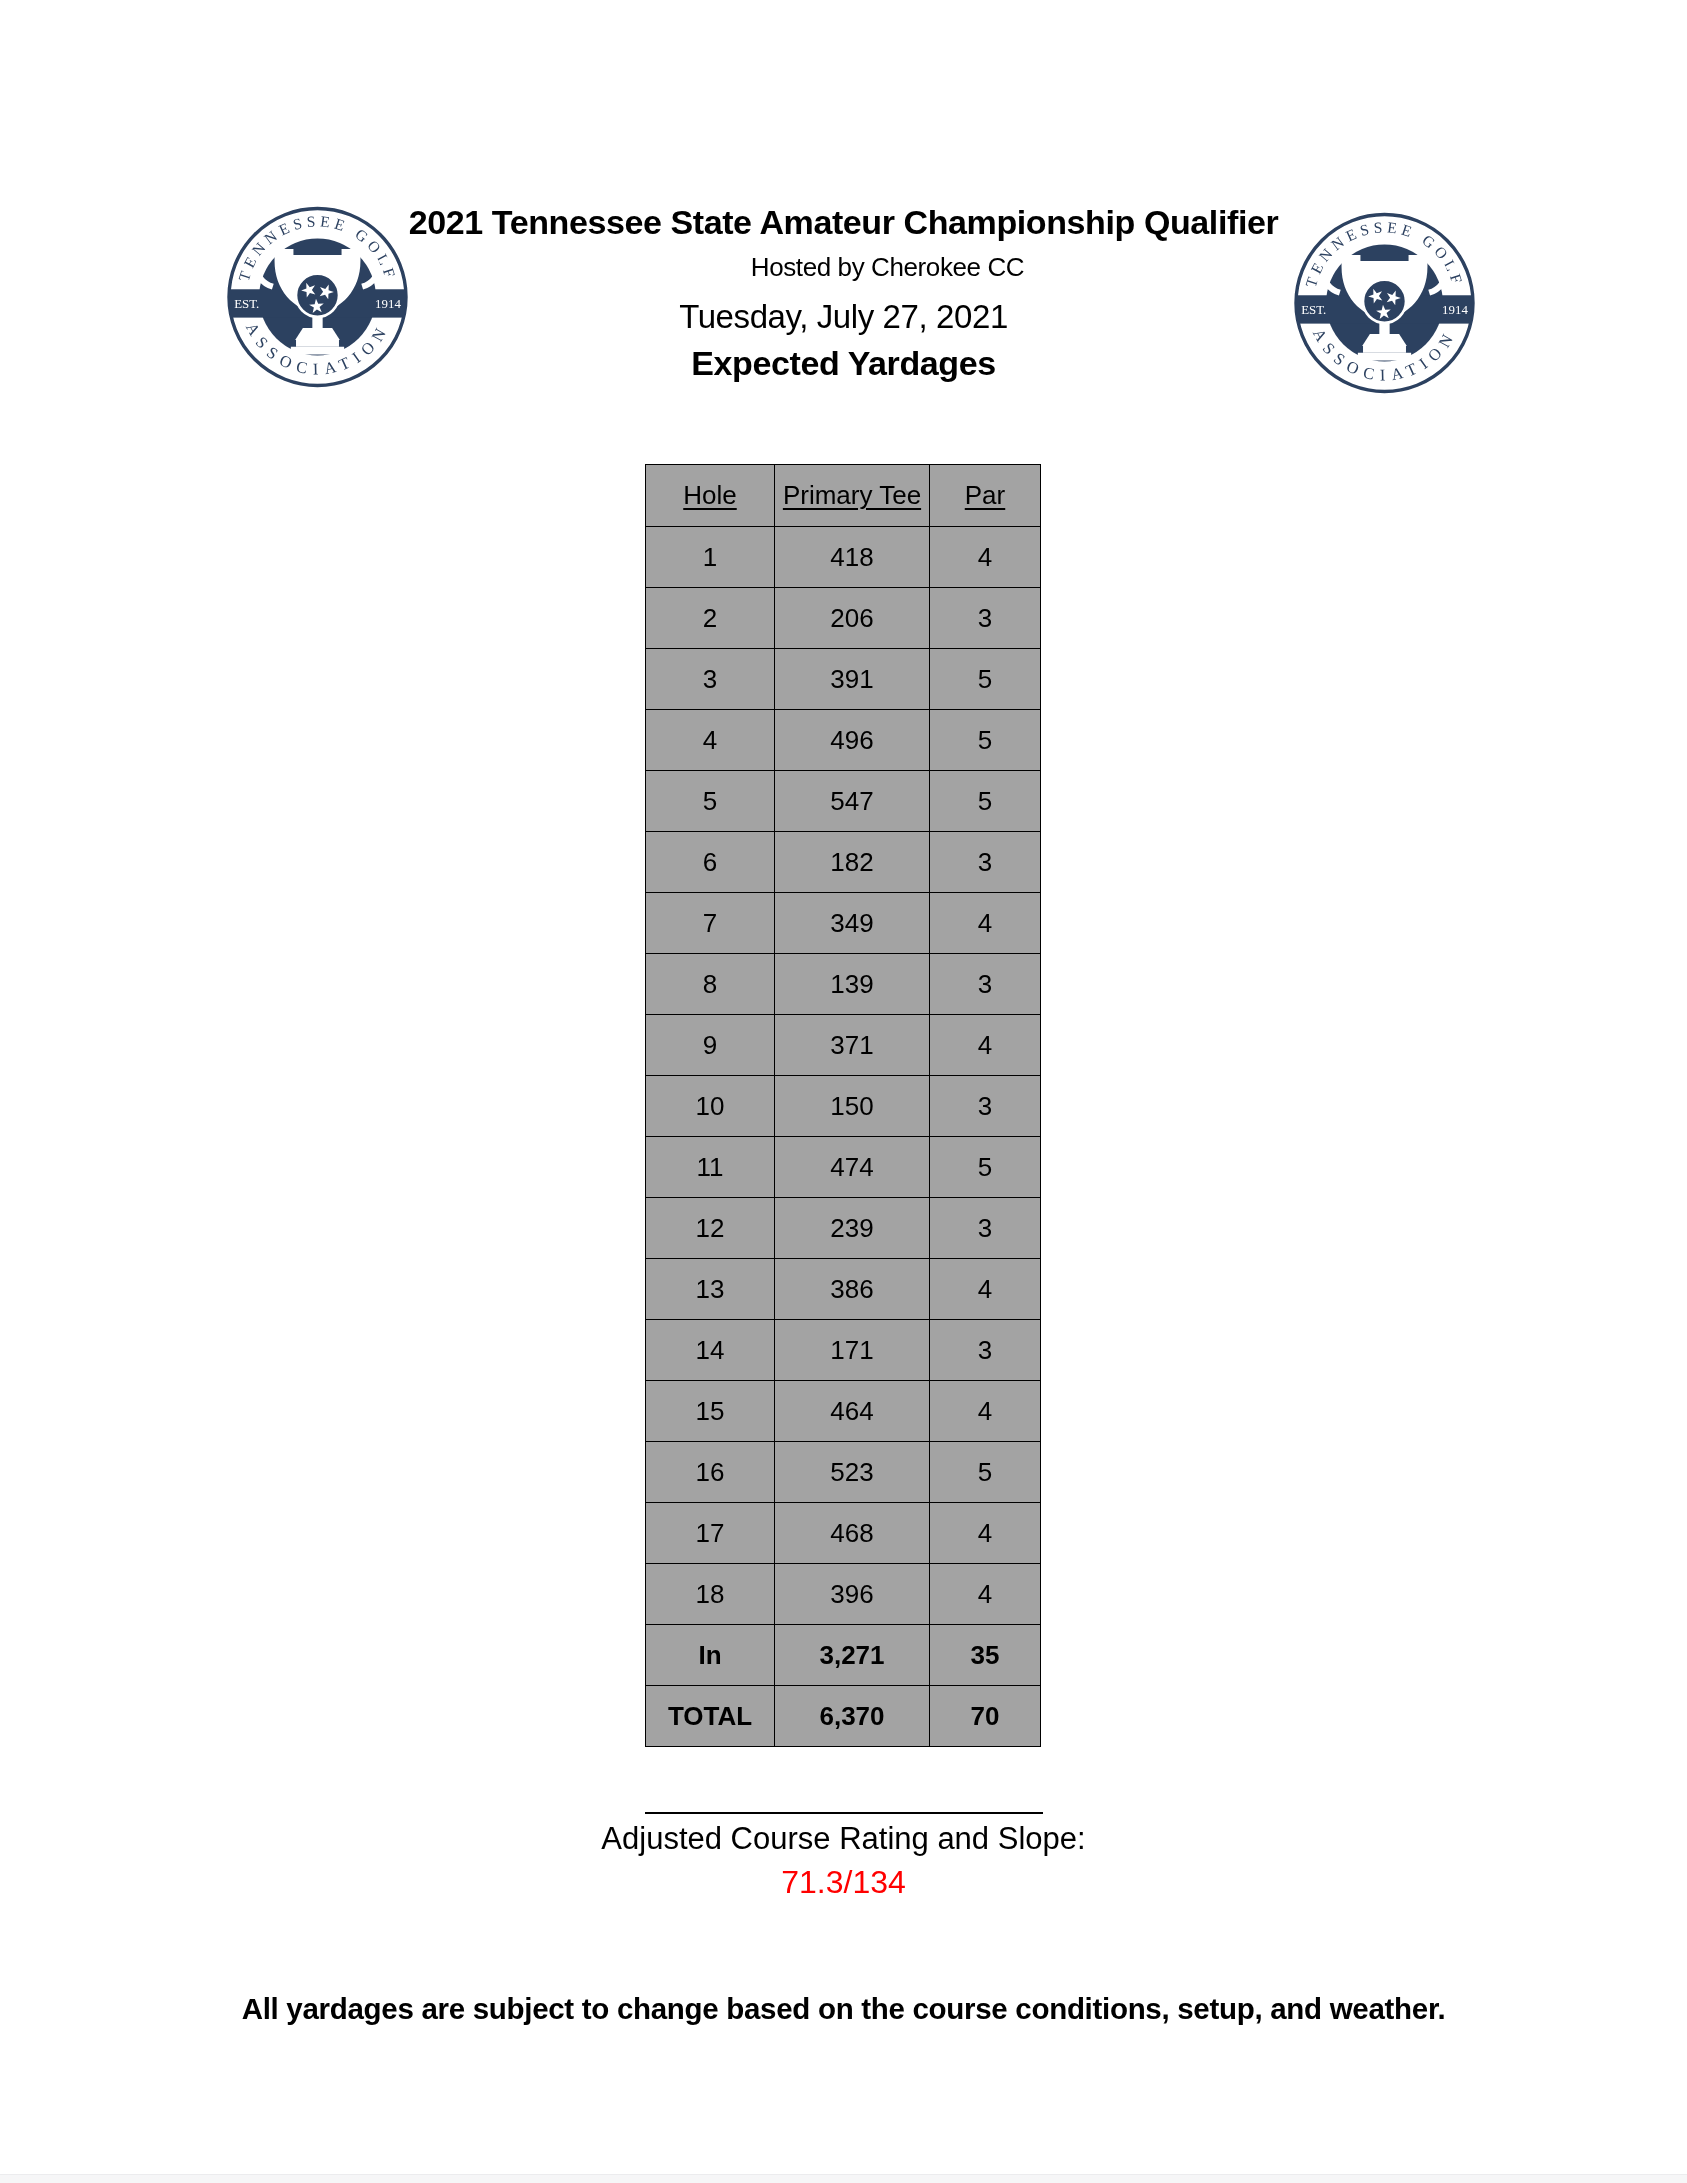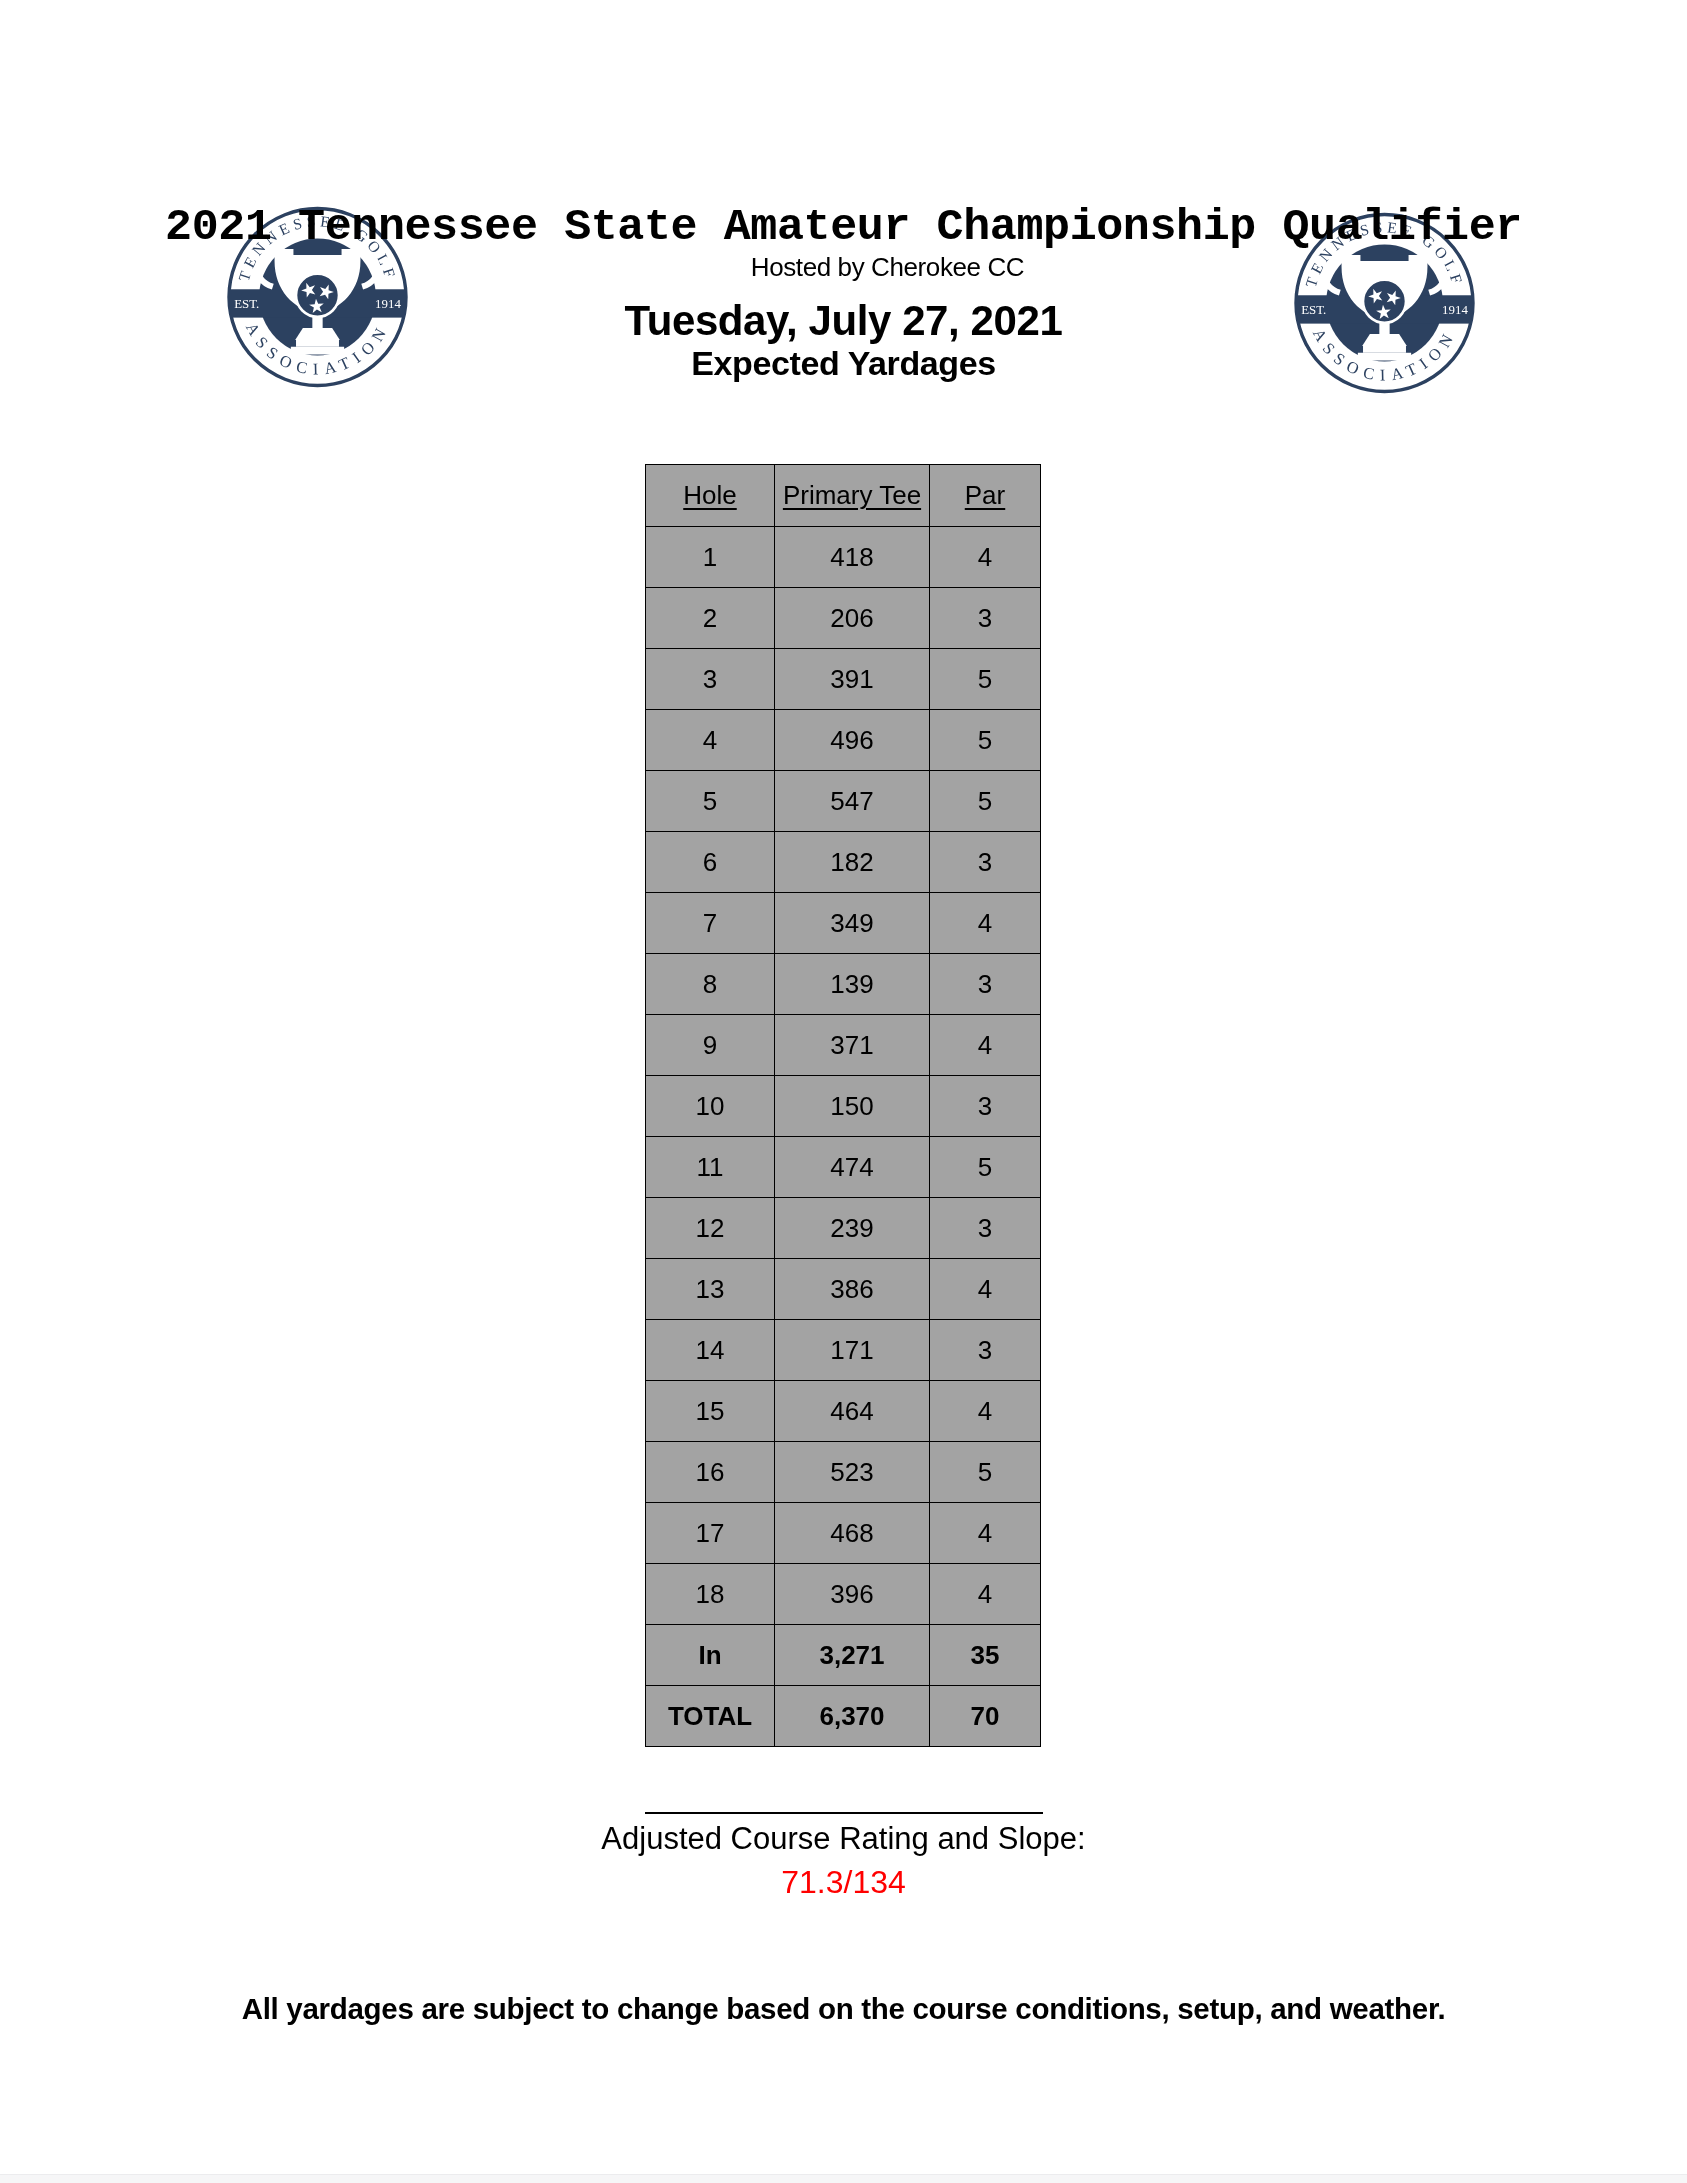--- a/index.html
+++ b/index.html
@@ -9,23 +9,23 @@
   .page {
     position: relative;
     width: 1687px;
     height: 2183px;
     background: #ffffff;
     overflow: hidden;
   }
 
   
   .hline { position: absolute; left: 0; width: 100%; text-align: center; line-height: 1; white-space: nowrap; }
-  .doc-title   { top: 205px; font-size: 45px; font-weight: 700; letter-spacing: -0.4px; font-family: Liberation Mono, monospace; }
+  .doc-title   { top: 205px; font-size: 34px; font-weight: 700; letter-spacing: -0.4px; }
   .sub-hosted  { top: 254px; font-size: 26px; font-weight: 400; letter-spacing: -0.4px; margin-left: 44px; }
-  .sub-date    { top: 300px; font-size: 42px; font-weight: 700; letter-spacing: -0.4px; }
+  .sub-date    { top: 300px; font-size: 33px; font-weight: 400; letter-spacing: -0.4px; }
   .sub-sheet   { top: 346px; font-size: 34px; font-weight: 700; letter-spacing: -0.4px; }
 
   
   .logo { position: absolute; width: 189px; height: 192px; }
   .logo-left  { left: 223px; top: 201px; }
   .logo-right { left: 1290px; top: 207px; }
   .navy-fill   { fill: var(--navy); }
   .navy-stroke { stroke: var(--navy); }
   .seal-ring-text { font-family: "Liberation Serif", serif; fill: var(--navy); }
   .seal-band-text { font-family: "Liberation Serif", serif; fill: #ffffff; }

